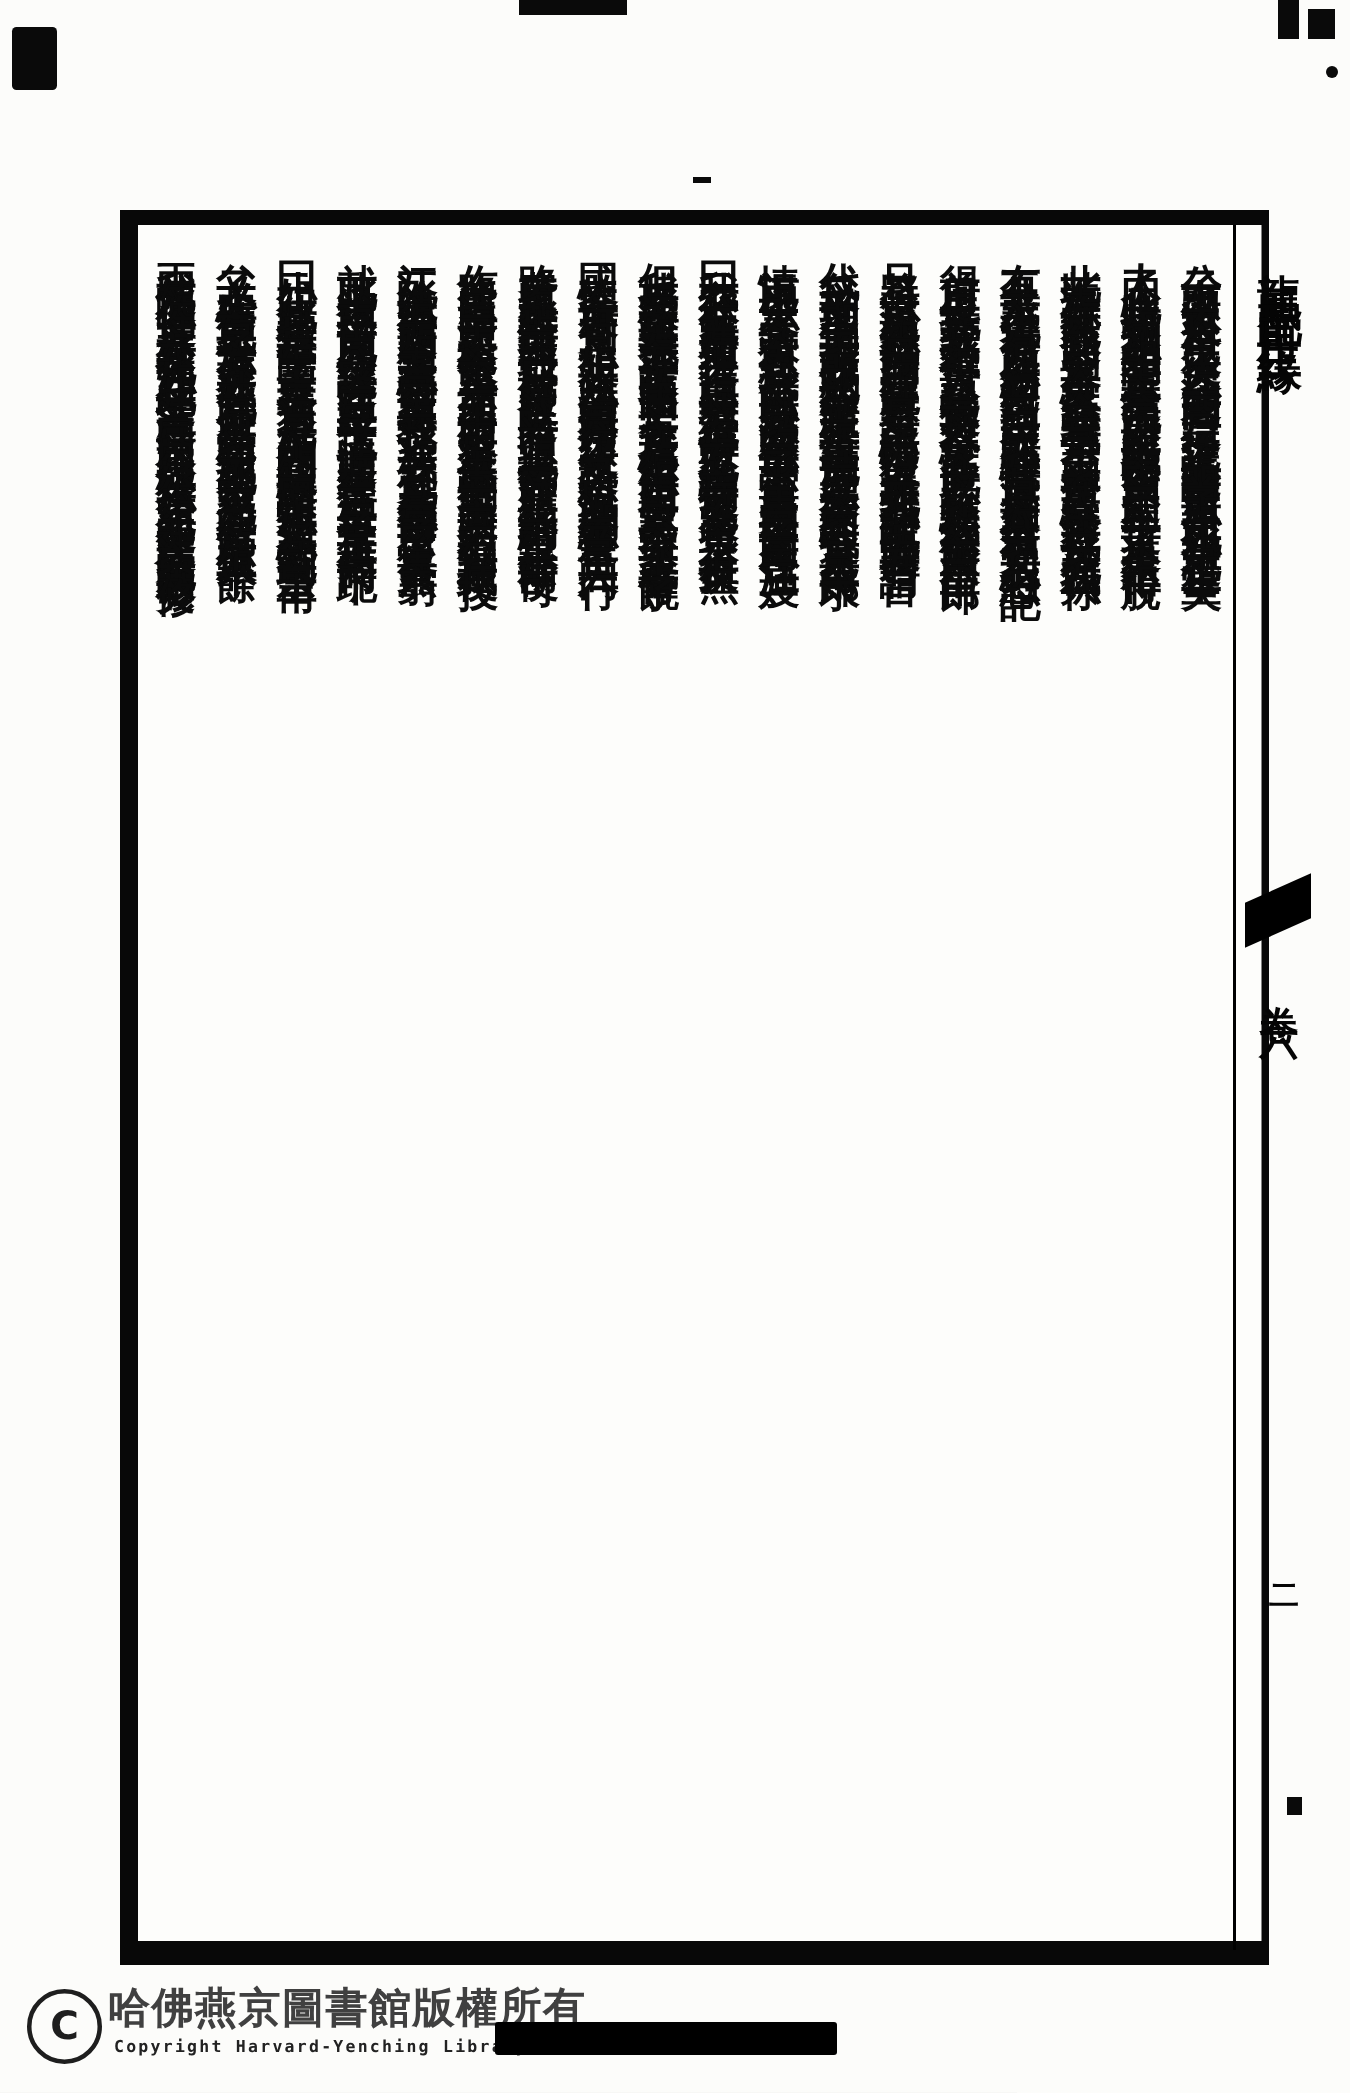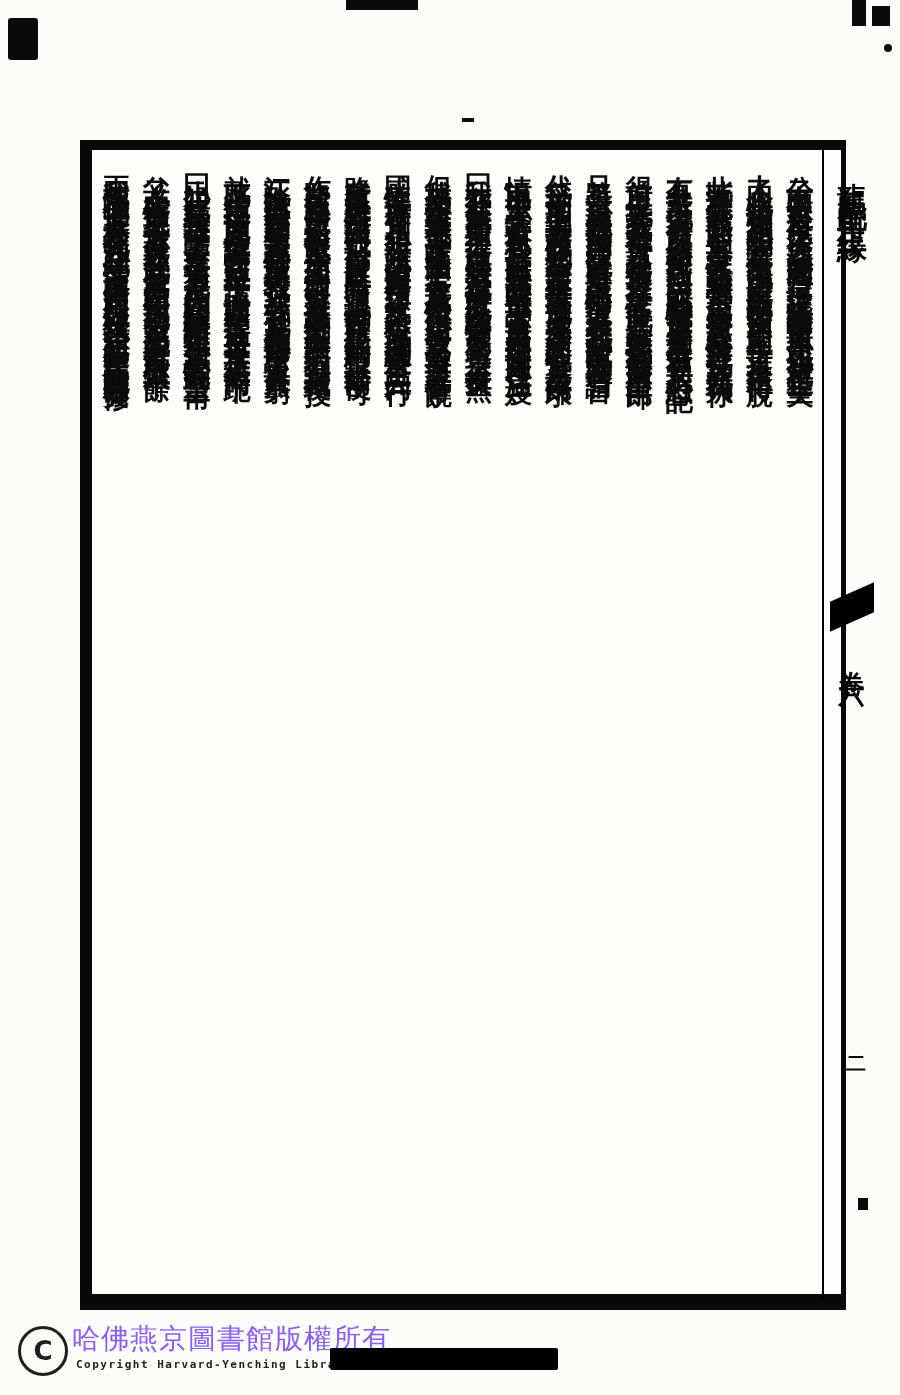--- a/index.html
+++ b/index.html
@@ -51,21 +51,21 @@
 
   
   .stamp-circle{
     position:absolute;left:18px;top:1326px;width:44px;height:44px;
     border:3px solid #1e1e1e;border-radius:50%;
     display:flex;align-items:center;justify-content:center;
     font-size:26px;font-weight:bold;color:#1e1e1e;
   }
   .stamp-cn{
     position:absolute;left:72px;top:1320px;width:300px;
-    font-size:28px;font-weight:normal;color:#8b5cf6;letter-spacing:1px;
+    font-size:28px;font-weight:bold;color:#404040;letter-spacing:1px;
     font-family:"DejaVu Sans",sans-serif;white-space:nowrap;
   }
   .stamp-en{
     position:absolute;left:76px;top:1358px;
     font-size:11px;font-weight:bold;color:#222;letter-spacing:1.5px;
     font-family:"DejaVu Sans Mono",monospace;white-space:nowrap;
   }
   .ink-bar{
     position:absolute;left:330px;top:1348px;width:228px;height:22px;
     background:#000;border-radius:2px;

